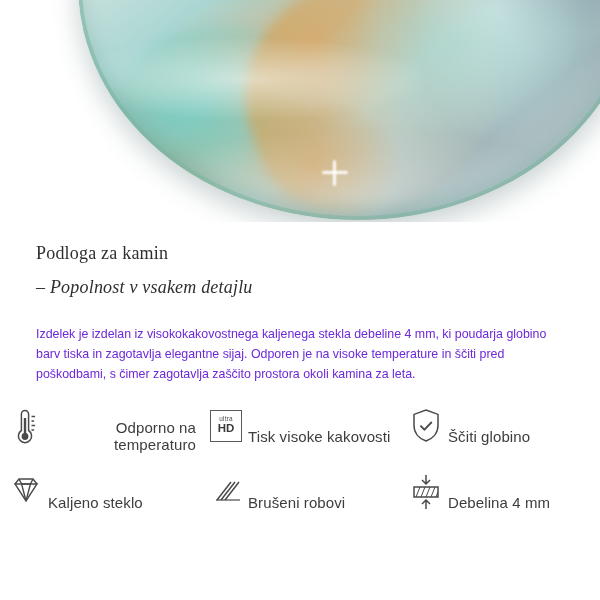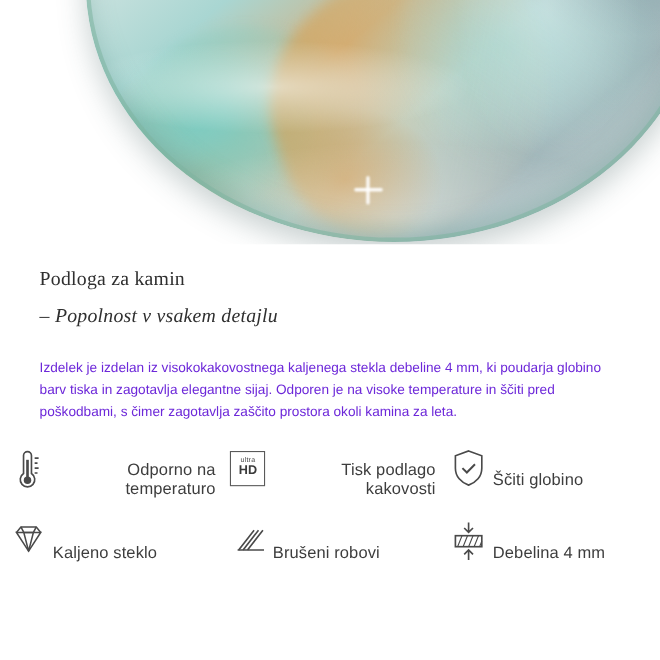--- a/index.html
+++ b/index.html
@@ -216,21 +216,21 @@
     <span class="caption">Odporno na temperaturo</span>
   </div>
 
   <div class="feature">
     <span class="glyph">
       <span class="ultrahd">
         <span class="u1">ultra</span>
         <span class="u2">HD</span>
       </span>
     </span>
-    <span class="caption">Tisk podlago kakovosti</span>
+    <span class="caption">Tisk visoke kakovosti</span>
   </div>
 
   <div class="feature">
     <span class="glyph">
       <svg width="40" height="44" viewBox="0 0 40 44" fill="none" stroke="#4a4a4a" stroke-width="1.5">
         <path d="M20 6l12 4.4v11.2c0 7.6-5.2 13.1-12 15.4-6.8-2.3-12-7.8-12-15.4V10.4L20 6z"></path>
         <path d="M14.4 21.6l4 4 7.4-7.6" stroke-width="1.8"></path>
       </svg>
     </span>
     <span class="caption">Ščiti globino</span>

